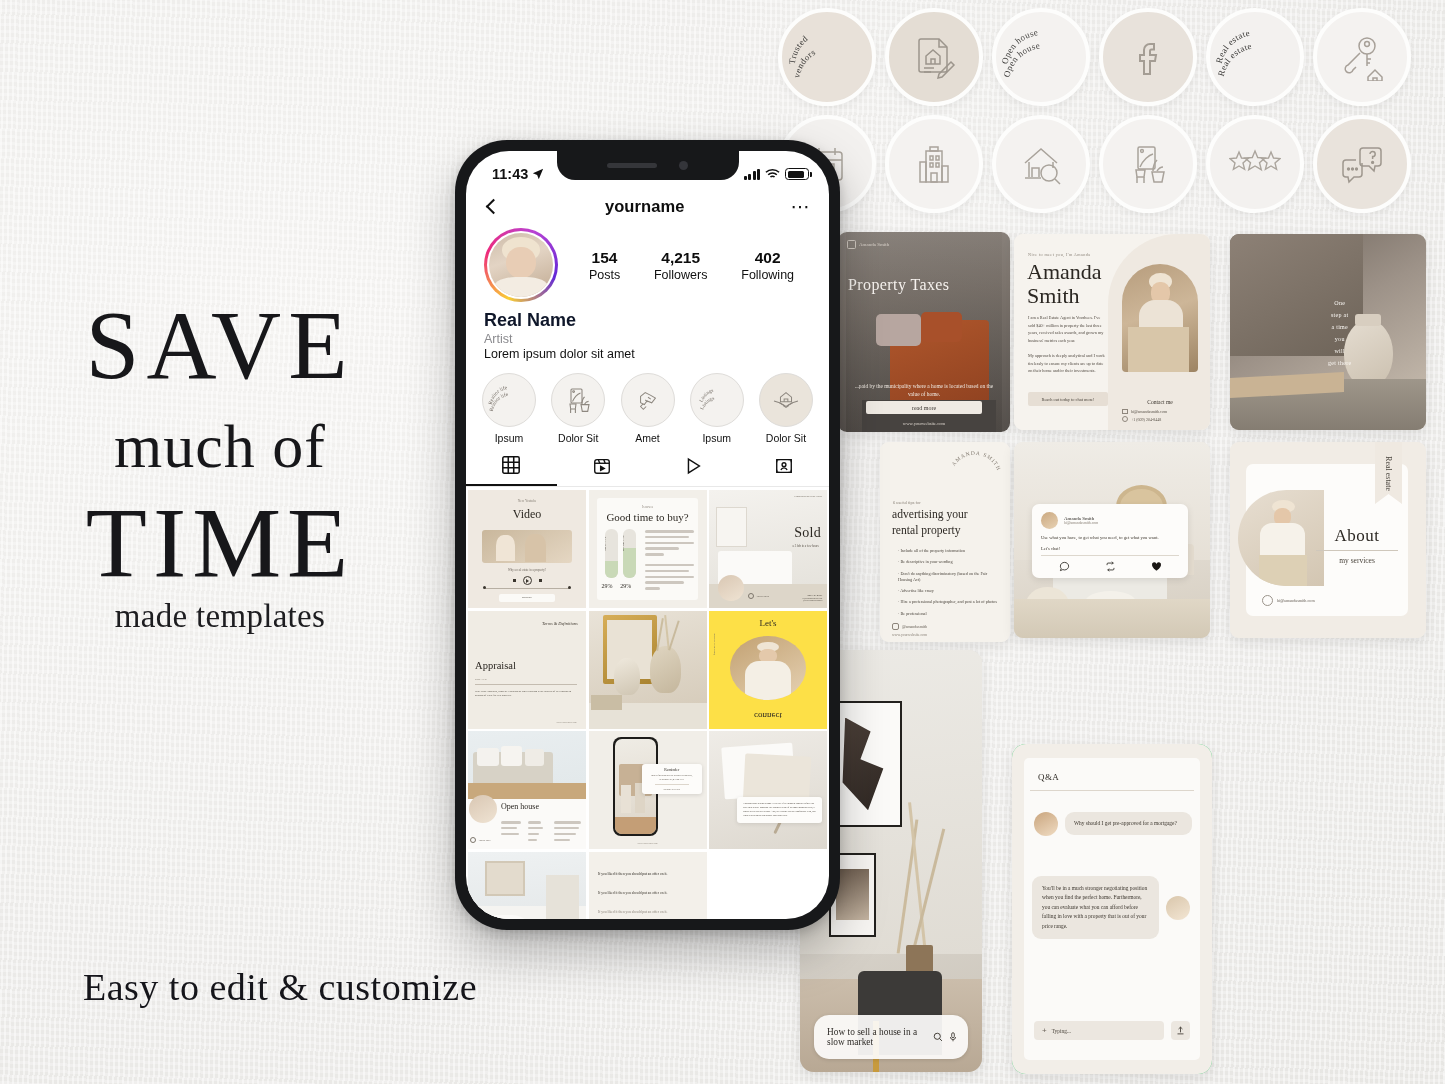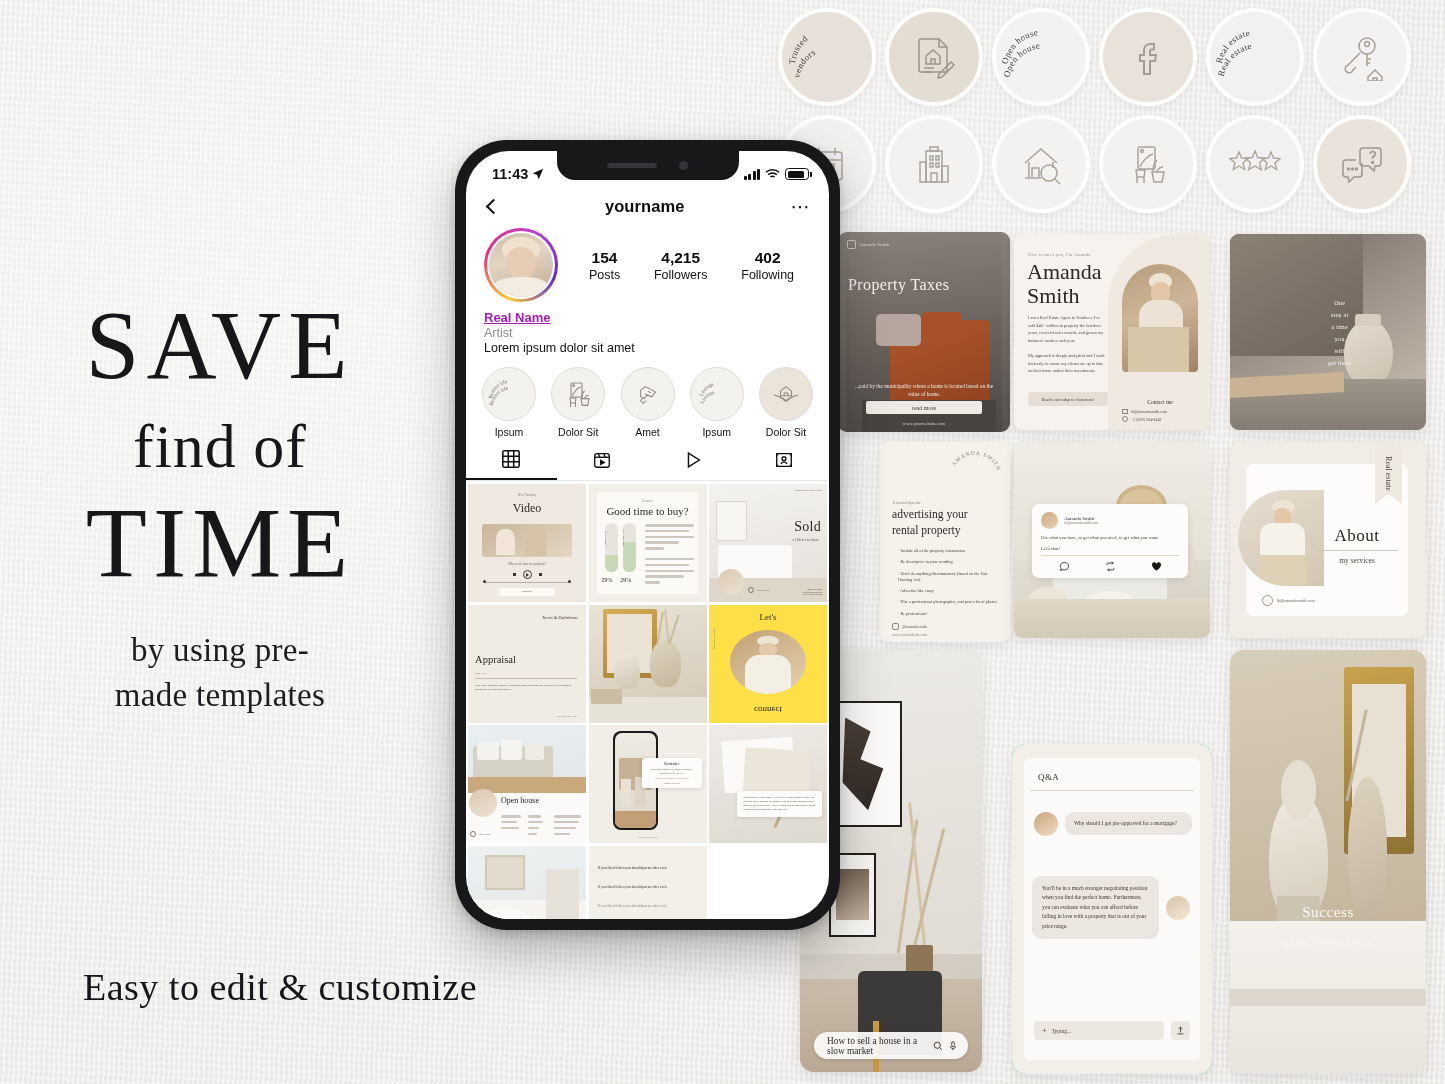--- a/index.html
+++ b/index.html
@@ -102,21 +102,21 @@
   .avatar-img .hair{position:absolute;left:20%;top:6%;width:60%;height:40%;border-radius:50% 50% 45% 45%;background:#efe3cf;}
   .avatar-img .face{position:absolute;left:27%;top:22%;width:46%;height:48%;border-radius:48%;background:#e8cdb5;}
   .avatar-img .body{position:absolute;left:8%;top:68%;width:84%;height:38%;border-radius:40% 40% 0 0;background:#f3ece2;}
 
   .stats{ display:flex; flex:1; justify-content:space-around; padding-left:14px; }
   .stat{ text-align:center; }
   .stat .n{ font-size:15.5px; font-weight:700; color:#0d0d0d; }
   .stat .l{ font-size:12.5px; color:#111; margin-top:1px; }
 
   .bio{ padding:8px 18px 0; }
-  .bio .nm{ font-size:13px; font-weight:700; color:#a21caf;text-decoration:underline; }
+  .bio .nm{ font-size:18px; font-weight:700; color:#0f172a; }
   .bio .cat{ font-size:12.5px; color:#8a8a8e; margin-top:1px; }
   .bio .ds{ font-size:12.5px; color:#111; margin-top:1px; }
 
   .highlights{ display:flex; justify-content:space-between; padding:12px 16px 0; }
   .hl{ width:54px; text-align:center; }
   .hl-c{
     width:54px;height:54px;border-radius:50%;border:1.1px solid #dedcd9;
     background:#f4f2ef; display:flex;align-items:center;justify-content:center;overflow:hidden;
   }
   .hl-l{ font-size:10.5px; color:#111; margin-top:5px; }
@@ -170,38 +170,37 @@
     position:absolute; right:24px; top:0; width:27px; height:62px; background:#efe9e1;
     clip-path: polygon(0 0,100% 0,100% 100%,50% 84%,0 100%);
     display:flex; align-items:center; justify-content:center;
   }
   .tag-ribbon span{
     font-family:"Liberation Serif",serif; font-size:8px; color:#4c4740;
     transform:rotate(90deg); white-space:nowrap;
   }
   .chatbub{ background:#ebe6df; border-radius:9px; }
   .searchbar{
-    position:absolute; left:14px; right:14px; bottom:13px; height:27px; border-radius:15px;
+    position:absolute; left:14px; right:14px; bottom:13px; height:44px; border-radius:15px;
     background:rgba(252,251,250,.93); display:flex; align-items:center; padding:0 11px 0 13px;
     gap:6px; box-shadow:0 1px 4px rgba(0,0,0,.12);
   }
   .searchbar .q{ flex:1; font-family:"Liberation Serif",serif; font-size:9.4px; color:#2f2c28; }
   .circle-img{ border-radius:50%; overflow:hidden; background:linear-gradient(150deg,#d9c7b3,#efe3d3); }
 </style>
 </head>
 <body>
 
 <div class="canvas"></div>
 <div class="paper-tex"></div>
 
 <div class="headline">
   <div class="h-save">SAVE</div>
-  <div class="h-tons">find of</div>
+  <div class="h-tons">much of</div>
   <div class="h-time">TIME</div>
-  <div class="h-sub">by using pre-</div>
   <div class="h-sub" style="margin-top:2px">made templates</div>
 </div>
 <div class="h-bottom">Easy to edit &amp; customize</div>
 
 <div class="badges">
   <div class="badge-row">
     <div class="badge tan">
       <svg class="circ-text" viewBox="0 0 96 96">
         <defs>
           <path id="a1" d="M14,62 A36,36 0 0 1 82,42"></path>
@@ -526,40 +525,20 @@
         <span class="serif" style="font-size:5.4px;color:#4e483f;">Typing...</span>
       </div>
       <div style="width:19px;height:19px;border-radius:4px;background:#ece7e0;display:flex;align-items:center;justify-content:center;">
         <svg width="9" height="9" viewBox="0 0 12 12" fill="none" stroke="#3a352e" stroke-width="1.1">
             <path d="M6 1.5v7M3.4 4L6 1.5 8.6 4M2 10.5h8"></path>
           </svg>
       </div>
     </div>
   </div>
 
-  <div class="card tall" style="left:440px; top:418px; width:196px; height:424px;">
-    <div class="ph-statue" style="position:absolute;inset:0;"></div>
-    <div style="position:absolute;left:0;top:0;width:100%;height:66%;background:linear-gradient(170deg,#d8cdba,#c4b59c);"></div>
-    <div style="position:absolute;left:58%;top:4%;width:36%;height:44%;background:linear-gradient(160deg,#c8a34e,#8e7233);border-radius:3px;"></div>
-    <div style="position:absolute;left:62%;top:8%;width:28%;height:36%;background:#e8e0d2;"></div>
-    <div style="position:absolute;left:60%;top:30%;width:20%;height:34%;border-radius:50% 50% 44% 44%;background:linear-gradient(150deg,#ded3c0,#c1b49e);"></div>
-    <div style="position:absolute;left:64%;top:14%;width:3px;height:22%;background:#c2b49c;transform:rotate(12deg);"></div>
-    <div style="position:absolute;left:70%;top:10%;width:3px;height:26%;background:#cabc a3;transform:rotate(-8deg);"></div>
-    <div style="position:absolute;left:20%;top:34%;width:30%;height:30%;border-radius:50% 50% 42% 42%;background:linear-gradient(160deg,#f0ebe1,#d5cbba);"></div>
-    <div style="position:absolute;left:26%;top:26%;width:18%;height:14%;border-radius:50%;background:#e6dfd1;"></div>
-    <div style="position:absolute;left:24%;top:58%;width:22%;height:9%;border-radius:3px;background:#cdc3b1;"></div>
-    <div style="position:absolute;left:0;bottom:0;width:100%;height:36%;background:linear-gradient(180deg,#f4f1ec,#e9e5dd);"></div>
-    <div style="position:absolute;left:0;bottom:16%;width:100%;height:4%;background:#ddd7cd;"></div>
-    <div class="serif" style="position:absolute;left:0;right:0;top:60%;text-align:center;font-size:15px;color:#fbf9f6;letter-spacing:.6px;">Success</div>
-    <div class="serif" style="position:absolute;left:0;right:0;top:67.5%;text-align:center;font-size:11px;color:#faf8f4;letter-spacing:.3px;">never comes easily</div>
-    <div style="position:absolute;left:12px;bottom:42px;display:flex;align-items:center;gap:4px;opacity:.8;">
-      <div style="width:8px;height:8px;border:.8px solid #efe9e0;border-radius:2px;"></div>
-      <span class="serif" style="font-size:4.4px;color:#efe9e0;">@amandasmith</span>
-    </div>
-  </div>
 </div>
 
 <div class="phone">
   <div class="phone-screen">
     <div class="notch">
       <div class="spk"></div>
       <div class="cam"></div>
     </div>
 
     <div class="statusbar">

